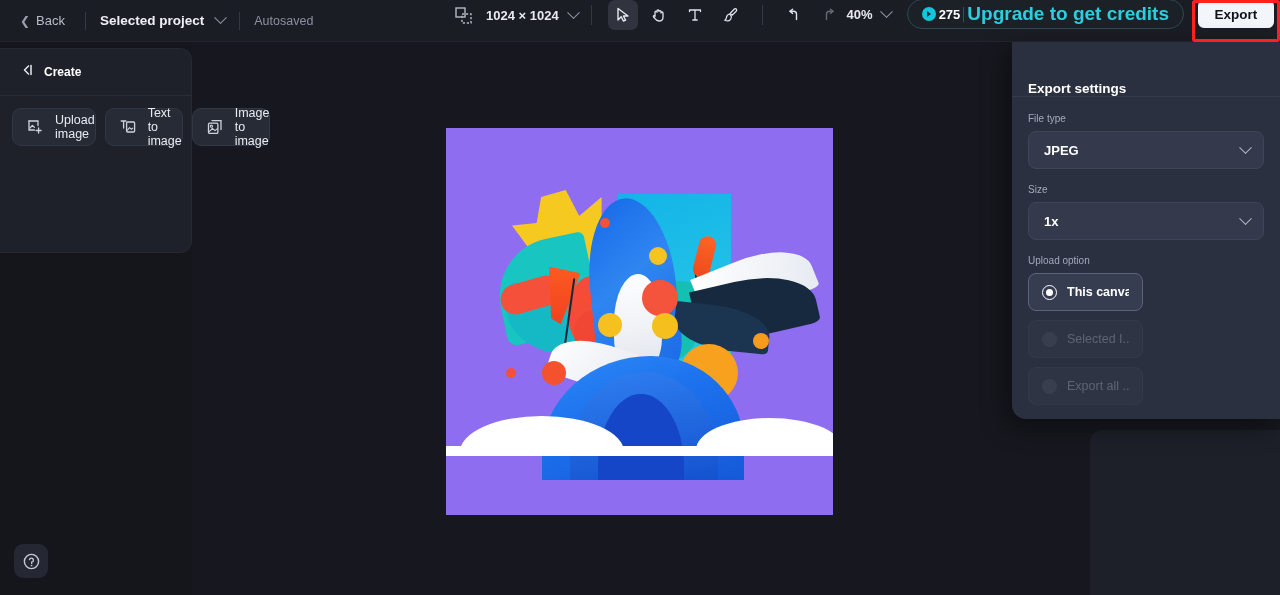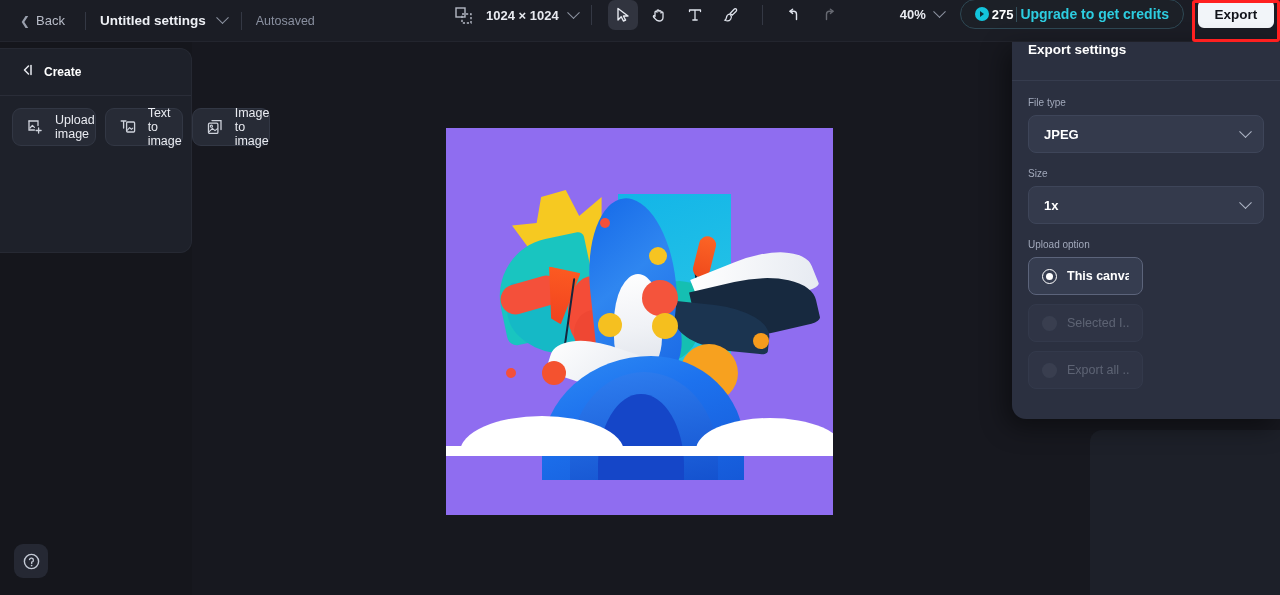--- a/index.html
+++ b/index.html
@@ -73,21 +73,21 @@
     background: #13c5dd; display: flex; align-items: center; justify-content: center;
     flex: none;
   }
   .coin::after {
     content: ""; width: 0; height: 0;
     border-left: 4px solid #0c2f38; border-top: 3px solid transparent; border-bottom: 3px solid transparent;
     margin-left: 1px;
   }
   .credits-num { color: #fff; font-size: 13px; font-weight: bold; }
   .credits-div { width: 1px; height: 15px; background: #34505c; }
-  .credits-link { color: #2dcde0; font-size: 14px; font-weight: bold; }
+  .credits-link { color: #2dcde0; font-size: 19px; font-weight: bold; }
 
   .export-wrap {
     position: relative;
     margin-left: 14px; margin-right: 6px;
   }
   .export-btn {
     width: 76px; height: 28px; border-radius: 6px;
     background: #f2f5f9; color: #11131a;
     font-size: 13.5px; font-weight: bold;
     display: flex; align-items: center; justify-content: center;
@@ -282,21 +282,21 @@
   .export-pop {
     position: absolute; left: 1012px; top: 42px;
     width: 268px; height: 377px;
     background: #2b3040;
     border-radius: 0 0 0 14px;
     box-shadow: -6px 8px 26px rgba(0,0,0,.45);
     z-index: 50;
     overflow: hidden;
   }
   .pop-head {
-    height: 39px; display: flex; align-items: flex-start;
+    height: 55px; display: flex; align-items: flex-end;
     padding-left: 16px; border-bottom: 1px solid #363c4e;
   }
   .pop-title { color: #fff; font-size: 13.5px; font-weight: bold; }
   .pop-body { padding: 16px 16px 0 16px; }
   .field-label { color: #a2a9bb; font-size: 10px; margin-bottom: 7px; }
   .select {
     height: 38px; border-radius: 8px;
     background: #343a4c; border: 1px solid #3e4559;
     display: flex; align-items: center; justify-content: space-between;
     padding: 0 13px 0 15px; cursor: pointer; margin-bottom: 15px;
@@ -334,21 +334,21 @@
 <div class="app">
 
   <div class="topbar">
 
     <div class="tb-left">
       <div class="back-btn">
         <span class="back-chev">❮</span>
         <span>Back</span>
       </div>
       <div class="tb-divider"></div>
-      <div class="proj-name">Untitled settings</div>
+      <div class="proj-name">Selected project</div>
       <div class="proj-chev">
         <span class="chev-small"></span>
       </div>
       <div class="tb-divider"></div>
       <div class="autosaved">Autosaved</div>
     </div>
 
     <div class="tb-center">
       <span class="frame-icon">
         <svg width="17" height="17" viewBox="0 0 17 17">

